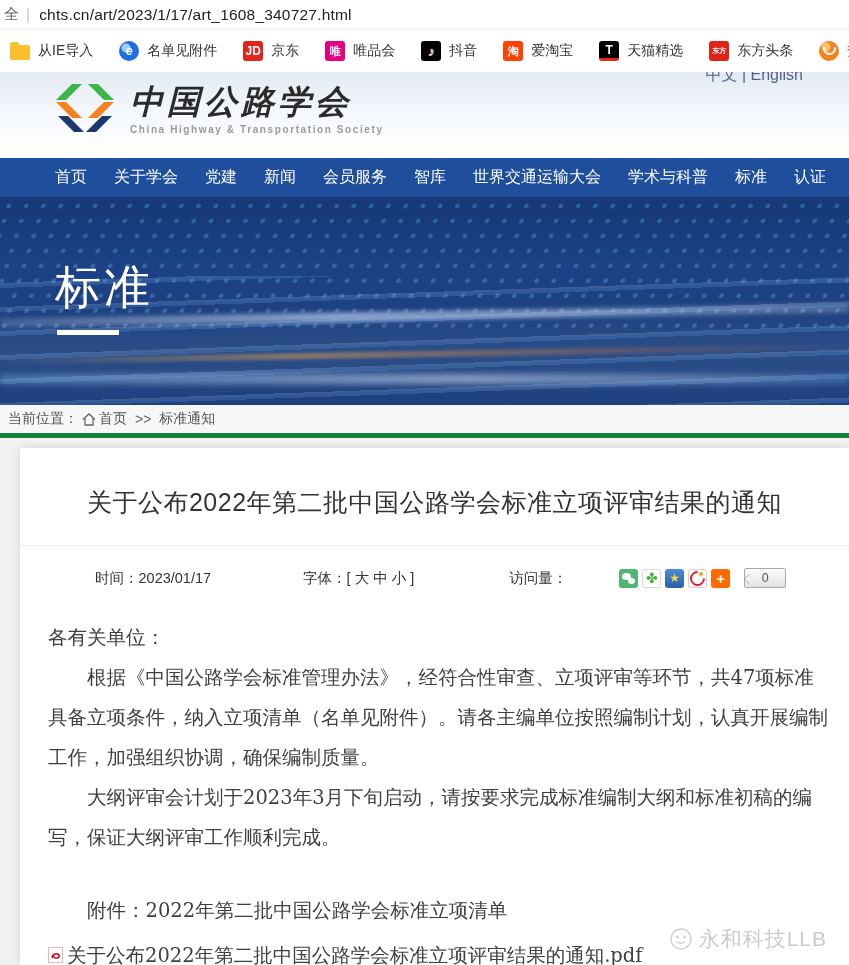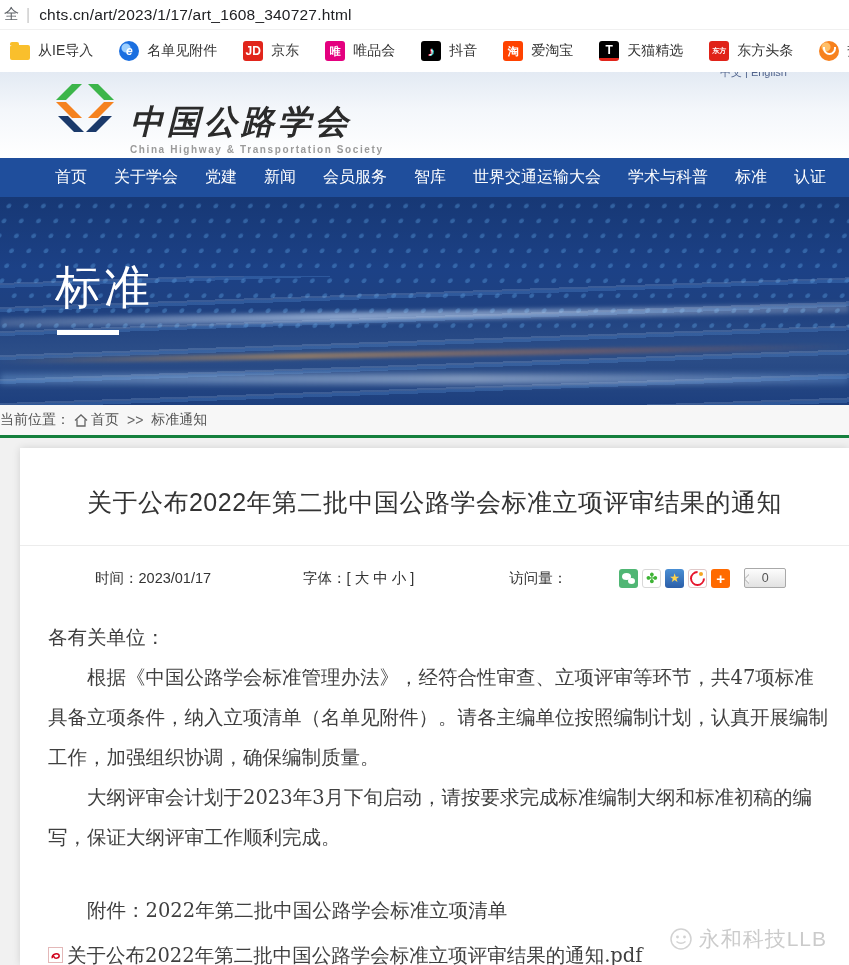--- a/index.html
+++ b/index.html
@@ -26,45 +26,45 @@
   .ic-douyin { background:#000; font-size:13px; color:#fff; text-shadow:1px 0 #25f4ee,-1px 0 #fe2c55; }
   .ic-taobao { background:#ff4200; font-size:11px; }
   .ic-tmall { background:#000; font-size:12px; border-bottom:3px solid #e1251b; }
   .ic-east { background:#e02319; font-size:7px; letter-spacing:0; }
   .ic-game { background:radial-gradient(circle at 35% 30%, #ffc06a 0 4px, #f7811d 5px 100%); border-radius:50%; position:relative; }
   .ic-game::after { content:""; width:9px; height:6px; border:2px solid #fff; border-top:none; border-radius:0 0 8px 8px; }
 
   
   .siteheader { height:86px; background:linear-gradient(180deg,#e3eaf3 0%,#f4f7fb 45%,#ffffff 100%); position:relative; overflow:hidden; }
   .logo-wrap { position:absolute; left:52px; top:10px; display:flex; align-items:flex-start; gap:12px; }
-  .logo-text { display:flex; flex-direction:column;margin-top:20px; }
+  .logo-text { display:flex; flex-direction:column; }
   .logo-title { font-family:"DejaVu Serif","Liberation Serif",serif; font-style:italic; font-weight:bold; font-size:33px; color:#2b2b2b; letter-spacing:4px; line-height:1.2; }
   .logo-sub { font-size:10px; color:#9a9a9a; letter-spacing:1.6px; margin-top:2px;font-weight:bold; }
-  .lang { position:absolute; top:-7px; right:62px; font-size:11px; color:#51648c; }
+  .lang { position:absolute; top:-7px; right:46px; font-size:16px; color:#51648c; }
 
   
   .nav { height:39px; background:#1f4e9c; display:flex; align-items:center; padding-left:55px; gap:27px; overflow:hidden; white-space:nowrap; }
   .nav-item { color:#fff; font-size:16px; cursor:pointer; flex:0 0 auto; }
 
   
   .banner { height:208px; position:relative; overflow:hidden;
     background:linear-gradient(180deg,#173875 0%,#1c4186 35%,#1f4180 55%,#2c4e88 75%,#1d3f7e 100%); }
   .banner .dots { position:absolute; inset:0 0 40% 0;
     background-image:radial-gradient(circle at 3px 3px, rgba(110,190,255,.55) 1.6px, transparent 2.4px);
     background-size:15px 13px; transform:skewX(-18deg) scale(1.15); opacity:.55; }
   .banner .streaks { position:absolute; left:0; right:0; top:38%; bottom:0;
     background:repeating-linear-gradient(178deg, transparent 0 7px, rgba(190,215,245,.18) 7px 9px, rgba(90,150,220,.28) 9px 12px, transparent 12px 24px); }
   .banner .flare1 { position:absolute; left:0; right:0; top:55%; height:9px; background:linear-gradient(90deg, rgba(255,255,255,.15), rgba(210,230,255,.6) 40%, rgba(255,255,255,.2)); filter:blur(2px); transform:rotate(-1deg); }
   .banner .flare2 { position:absolute; left:0; right:0; top:74%; height:6px; background:linear-gradient(90deg, rgba(250,170,70,.0), rgba(250,170,70,.45) 35%, rgba(250,120,40,.25) 70%, transparent); filter:blur(1.5px); transform:rotate(-1deg); }
   .banner .flare3 { position:absolute; left:0; right:0; top:85%; height:10px; background:linear-gradient(90deg, rgba(140,190,240,.35), rgba(230,242,255,.5) 55%, rgba(120,170,230,.3)); filter:blur(3px); }
   .banner-title { position:absolute; left:55px; top:60px; color:#fff; font-size:46px; letter-spacing:3px; }
   .banner-underline { position:absolute; left:57px; top:133px; width:62px; height:5px; background:#fff; }
 
   
-  .crumbbar { height:33px; background:#f7f7f7; display:flex; align-items:center; font-size:14px; color:#555; gap:4px; border-bottom:3px solid #15803d; }
+  .crumbbar { height:33px; background:#f7f7f7; display:flex; align-items:center; padding-left:8px; font-size:14px; color:#555; gap:4px; border-bottom:5px solid #15803d; }
   .crumb-home { display:flex; align-items:center; gap:3px; cursor:pointer; color:#555; }
   .crumb-sep { margin:0 4px; color:#666; }
   .crumb-cur { cursor:pointer; }
 
   
   .content-bg { background:#f1f1f1; height:527px; padding:10px 0 0 20px; }
   .card { background:#fff; height:517px; box-shadow:0 0 8px rgba(0,0,0,.13); position:relative; padding-top:38px; }
   .art-title { text-align:center; font-size:25px; color:#333; letter-spacing:.5px; padding:0 30px; }
   .title-divider { border:none; border-top:1px solid #ececec; margin:26px 0 0 0; }
 

